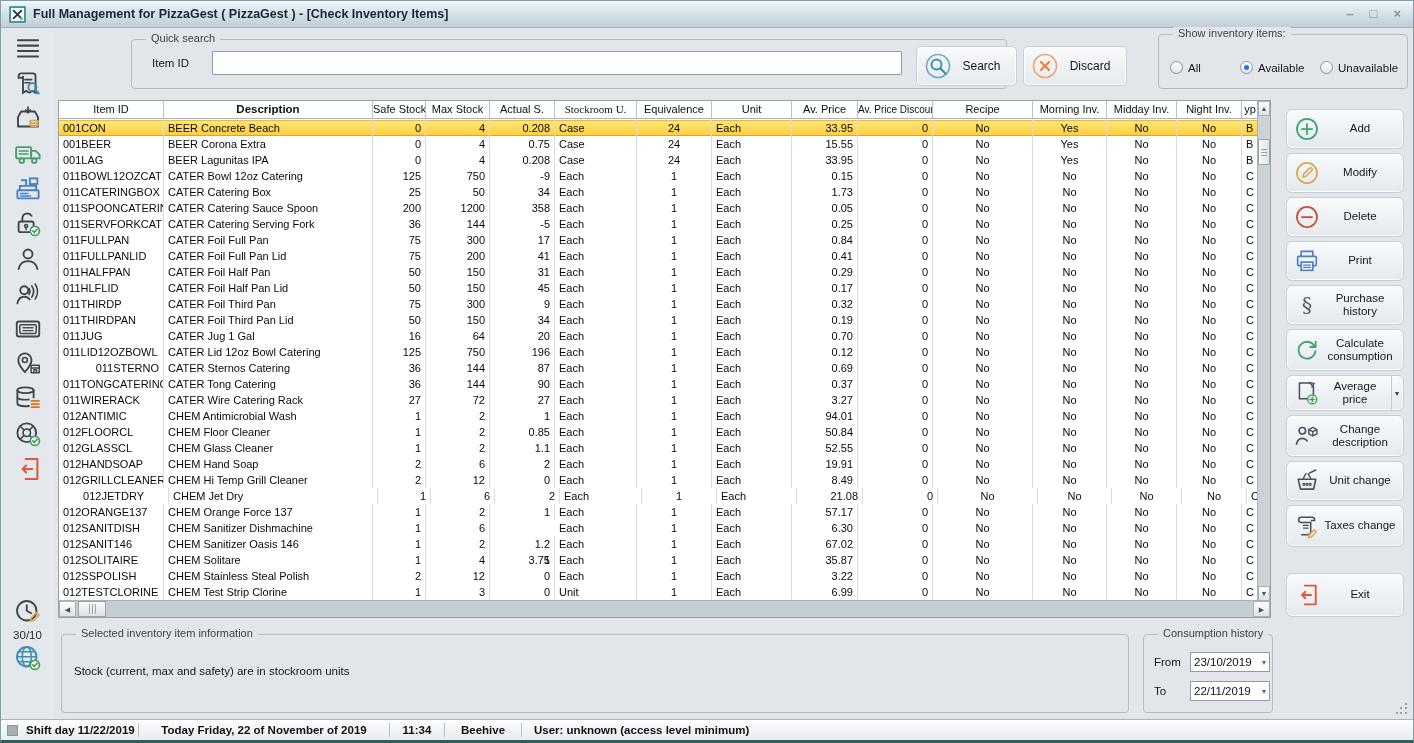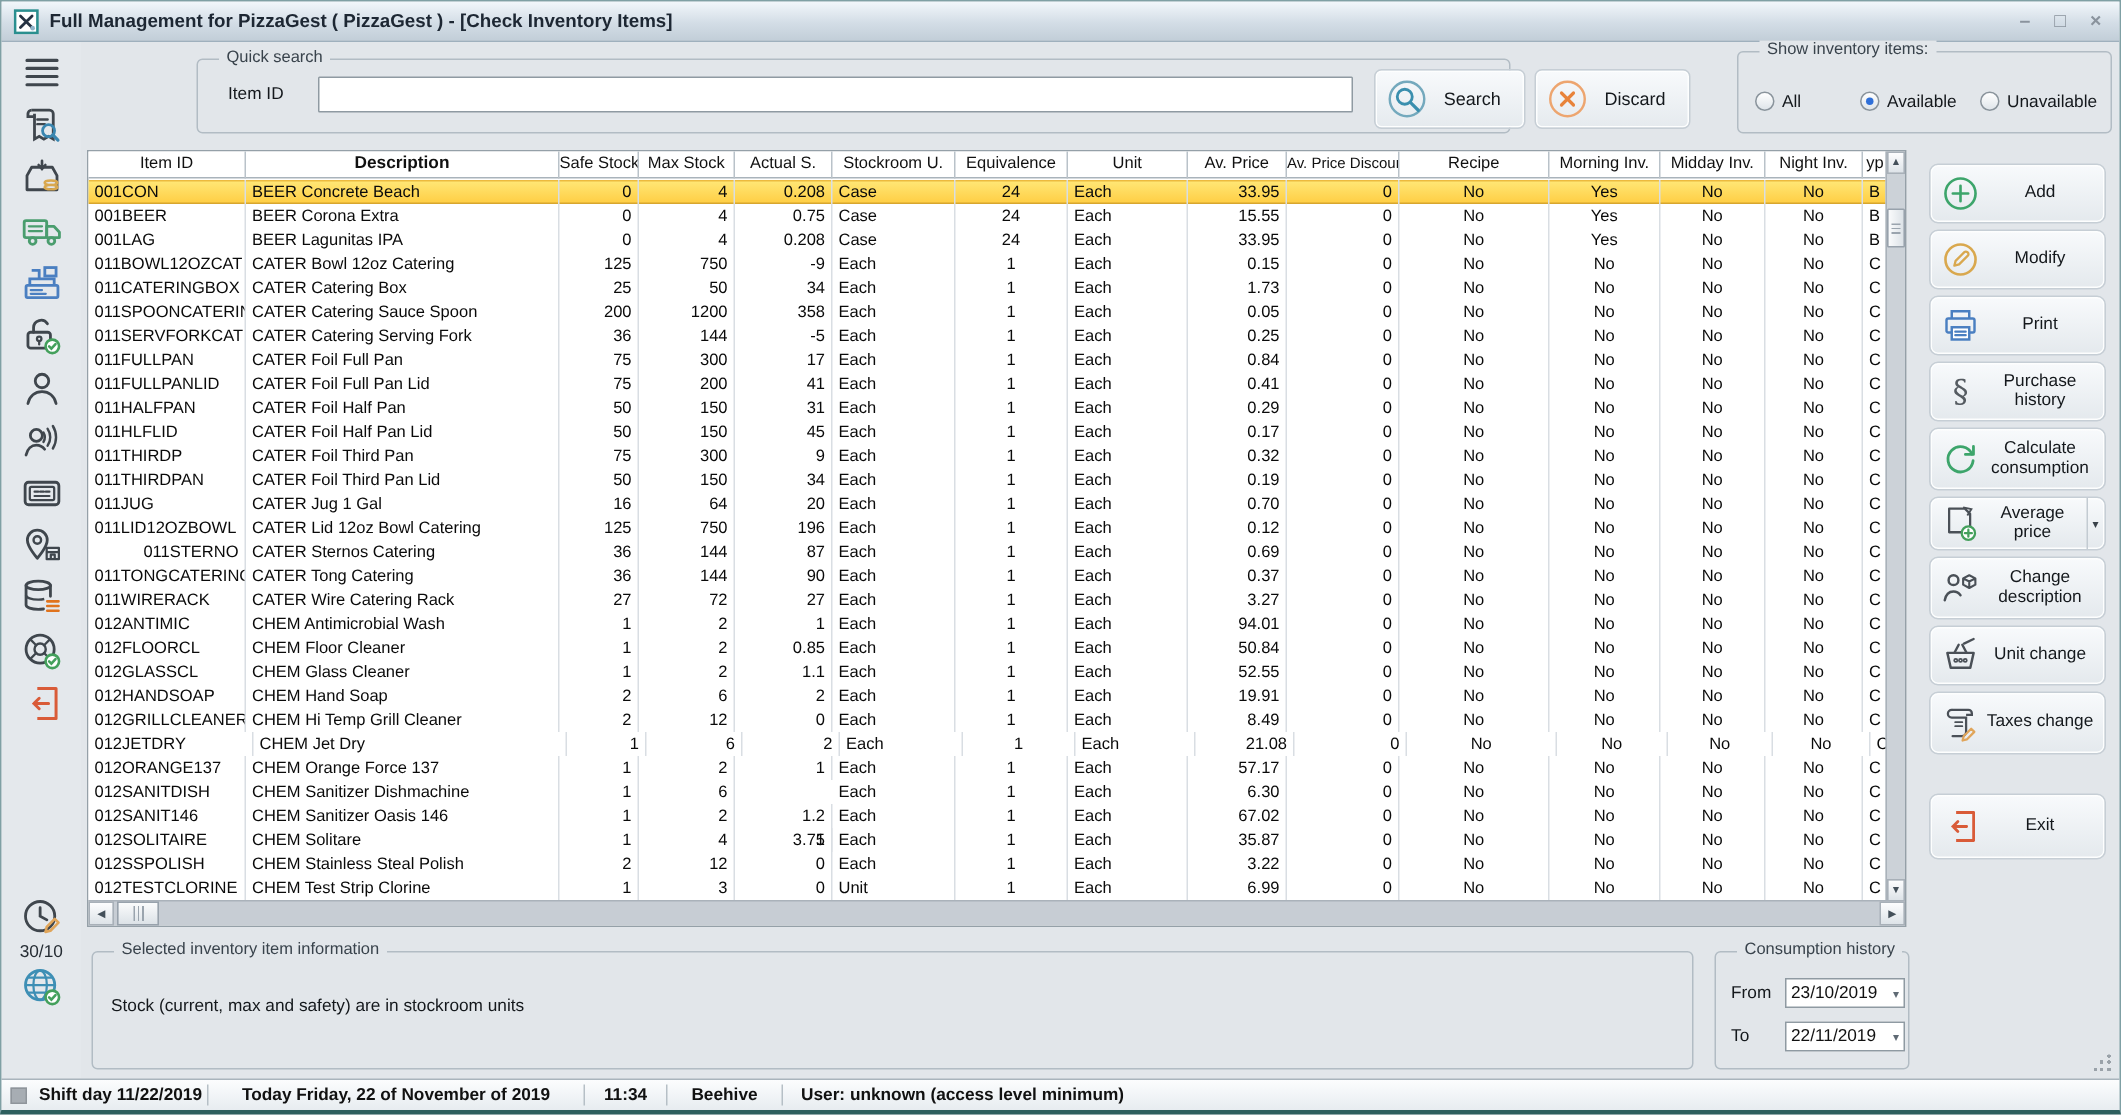--- a/index.html
+++ b/index.html
@@ -242,21 +242,21 @@
       </span>
   </div>
 
   <div class="tablewrap">
     <div id="grid-head">
         <div class="th" style="width: 105px;">Item ID</div>
         <div class="th" style="width: 209px;">Description</div>
         <div class="th" style="width: 53px;">Safe Stock</div>
         <div class="th" style="width: 64px;">Max Stock</div>
         <div class="th" style="width: 65px;">Actual S.</div>
-        <div class="th" style="width: 82px;">Stockroom U.</div>
+        <div class="th" style="width: 82px; font-family: Liberation Serif, serif;">Stockroom U.</div>
         <div class="th" style="width: 75px;">Equivalence</div>
         <div class="th" style="width: 80px;">Unit</div>
         <div class="th" style="width: 66px;">Av. Price</div>
         <div class="th" style="width: 75px;">Av. Price Discount</div>
         <div class="th" style="width: 100px;">Recipe</div>
         <div class="th" style="width: 74px;">Morning Inv.</div>
         <div class="th" style="width: 70px;">Midday Inv.</div>
         <div class="th" style="width: 65px;">Night Inv.</div>
         <div class="th" style="width: 17px;">yp</div>
       </div>
@@ -646,21 +646,21 @@
           <div class="td" style="width: 80px; text-align: left;">Each</div>
           <div class="td" style="width: 66px; text-align: right;">8.49</div>
           <div class="td" style="width: 75px; text-align: right;">0</div>
           <div class="td" style="width: 100px; text-align: center;">No</div>
           <div class="td" style="width: 74px; text-align: center;">No</div>
           <div class="td" style="width: 70px; text-align: center;">No</div>
           <div class="td" style="width: 65px; text-align: center;">No</div>
           <div class="td" style="width: 17px; text-align: left;">C</div>
         </div>
         <div class="tr">
-          <div class="td" style="width: 110px; text-align: left;">012JETDRY</div>
+          <div class="td" style="width: 110px; text-align: center;">012JETDRY</div>
           <div class="td" style="width: 209px; text-align: left;">CHEM Jet Dry</div>
           <div class="td" style="width: 53px; text-align: right;">1</div>
           <div class="td" style="width: 64px; text-align: right;">6</div>
           <div class="td" style="width: 65px; text-align: right;">2</div>
           <div class="td" style="width: 82px; text-align: left;">Each</div>
           <div class="td" style="width: 75px; text-align: center;">1</div>
           <div class="td" style="width: 80px; text-align: left;">Each</div>
           <div class="td" style="width: 66px; text-align: right;">21.08</div>
           <div class="td" style="width: 75px; text-align: right;">0</div>
           <div class="td" style="width: 100px; text-align: center;">No</div>
@@ -815,20 +815,27 @@
           </svg></span>
         <span class="albl">Add</span>
       </div>
       <div class="abtn b-modify">
         <span class="aic"><svg viewBox="0 0 24 24" fill="none">
             <circle cx="12" cy="12" r="8.6" stroke="#d9a84e" stroke-width="1.5" fill="none"></circle>
             <path d="M8.5 15.5l.7-2.7 5-5a1.2 1.2 0 0 1 1.7 0l.3.3a1.2 1.2 0 0 1 0 1.7l-5 5z" stroke="#d9a84e" stroke-width="1.3" fill="none" stroke-linejoin="round"></path>
           </svg></span>
         <span class="albl">Modify</span>
       </div>
+      <div class="abtn b-delete">
+        <span class="aic"><svg viewBox="0 0 24 24" fill="none">
+            <circle cx="12" cy="12" r="8.6" stroke="#c94f3d" stroke-width="1.5" fill="none"></circle>
+            <path d="M7.6 12h8.8" stroke="#c94f3d" stroke-width="1.5" stroke-linecap="round"></path>
+          </svg></span>
+        <span class="albl">Delete</span>
+      </div>
       <div class="abtn b-print">
         <span class="aic"><svg viewBox="0 0 24 24" fill="none">
             <path d="M7 8V3.8h10V8" stroke="#4a7fc1" stroke-width="1.4" fill="none"></path>
             <rect x="4" y="8" width="16" height="8" rx="1" stroke="#4a7fc1" stroke-width="1.4" fill="none"></rect>
             <rect x="7" y="13" width="10" height="7" stroke="#4a7fc1" stroke-width="1.4" fill="#fff"></rect>
             <path d="M9 15.5h6M9 17.5h6" stroke="#4a7fc1" stroke-width="1.2" stroke-linecap="round"></path>
           </svg></span>
         <span class="albl">Print</span>
       </div>
       <div class="abtn b-purchase-history">

